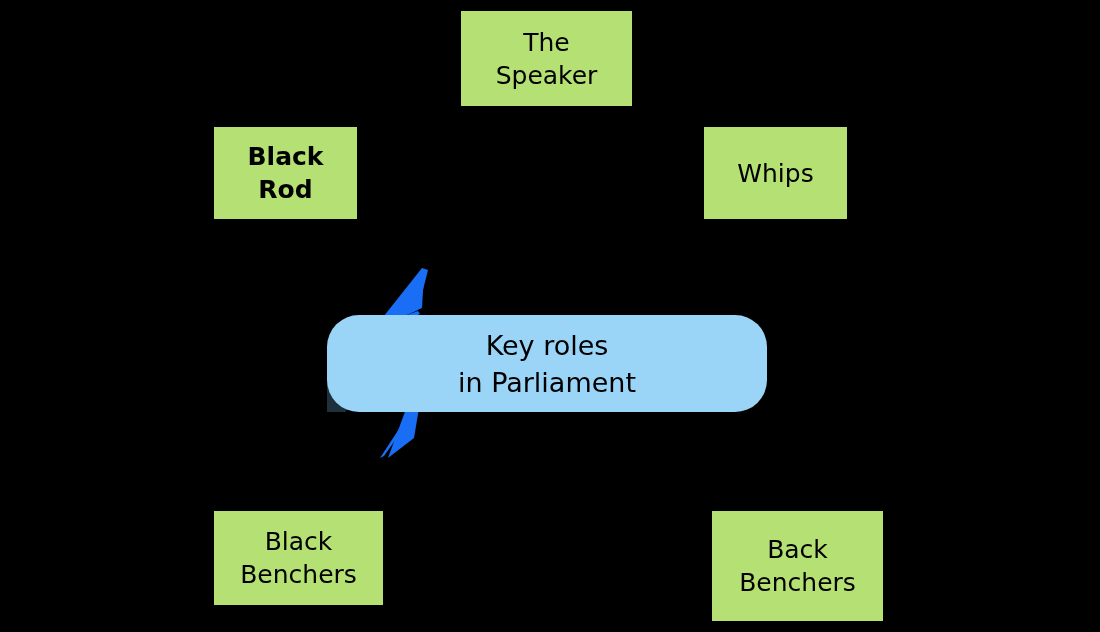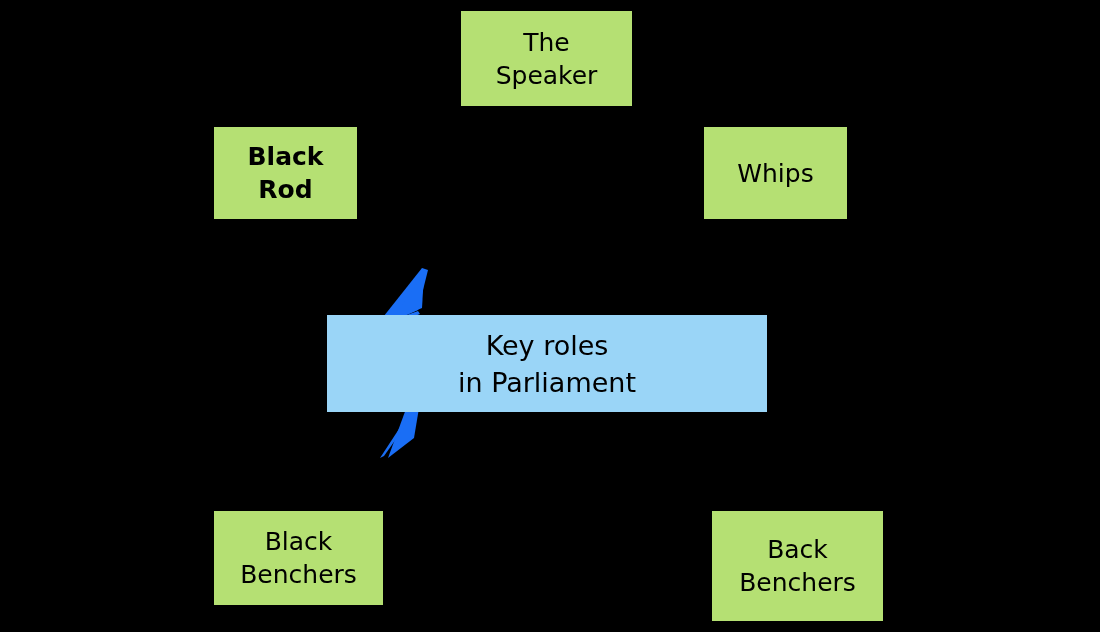--- a/index.html
+++ b/index.html
@@ -88,21 +88,21 @@
     display: block;
     width: 100%;
     padding: 0 6px;
     box-sizing: border-box;
   }
 
   
   #node-speaker       { left: 461px; top: 11px;  width: 171px; height: 95px; }
   #node-black-rod     { left: 214px; top: 127px; width: 143px; height: 92px; font-weight: bold; }
   #node-whips         { left: 704px; top: 127px; width: 143px; height: 92px; align-items: center; }
-  #node-center        { left: 327px; top: 315px; width: 440px; height: 97px; }
+  #node-center        { left: 327px; top: 315px; width: 440px; height: 97px; border-radius: 32px; }
   #node-front-bench   { left: 214px; top: 511px; width: 169px; height: 94px; }
   #node-back-bench    { left: 712px; top: 511px; width: 171px; height: 110px; }
 </style>
 </head>
 <body>
 
 <div id="canvas">
 
   <div class="watermark">
     <svg class="wm-shards" viewBox="0 0 180 97">

